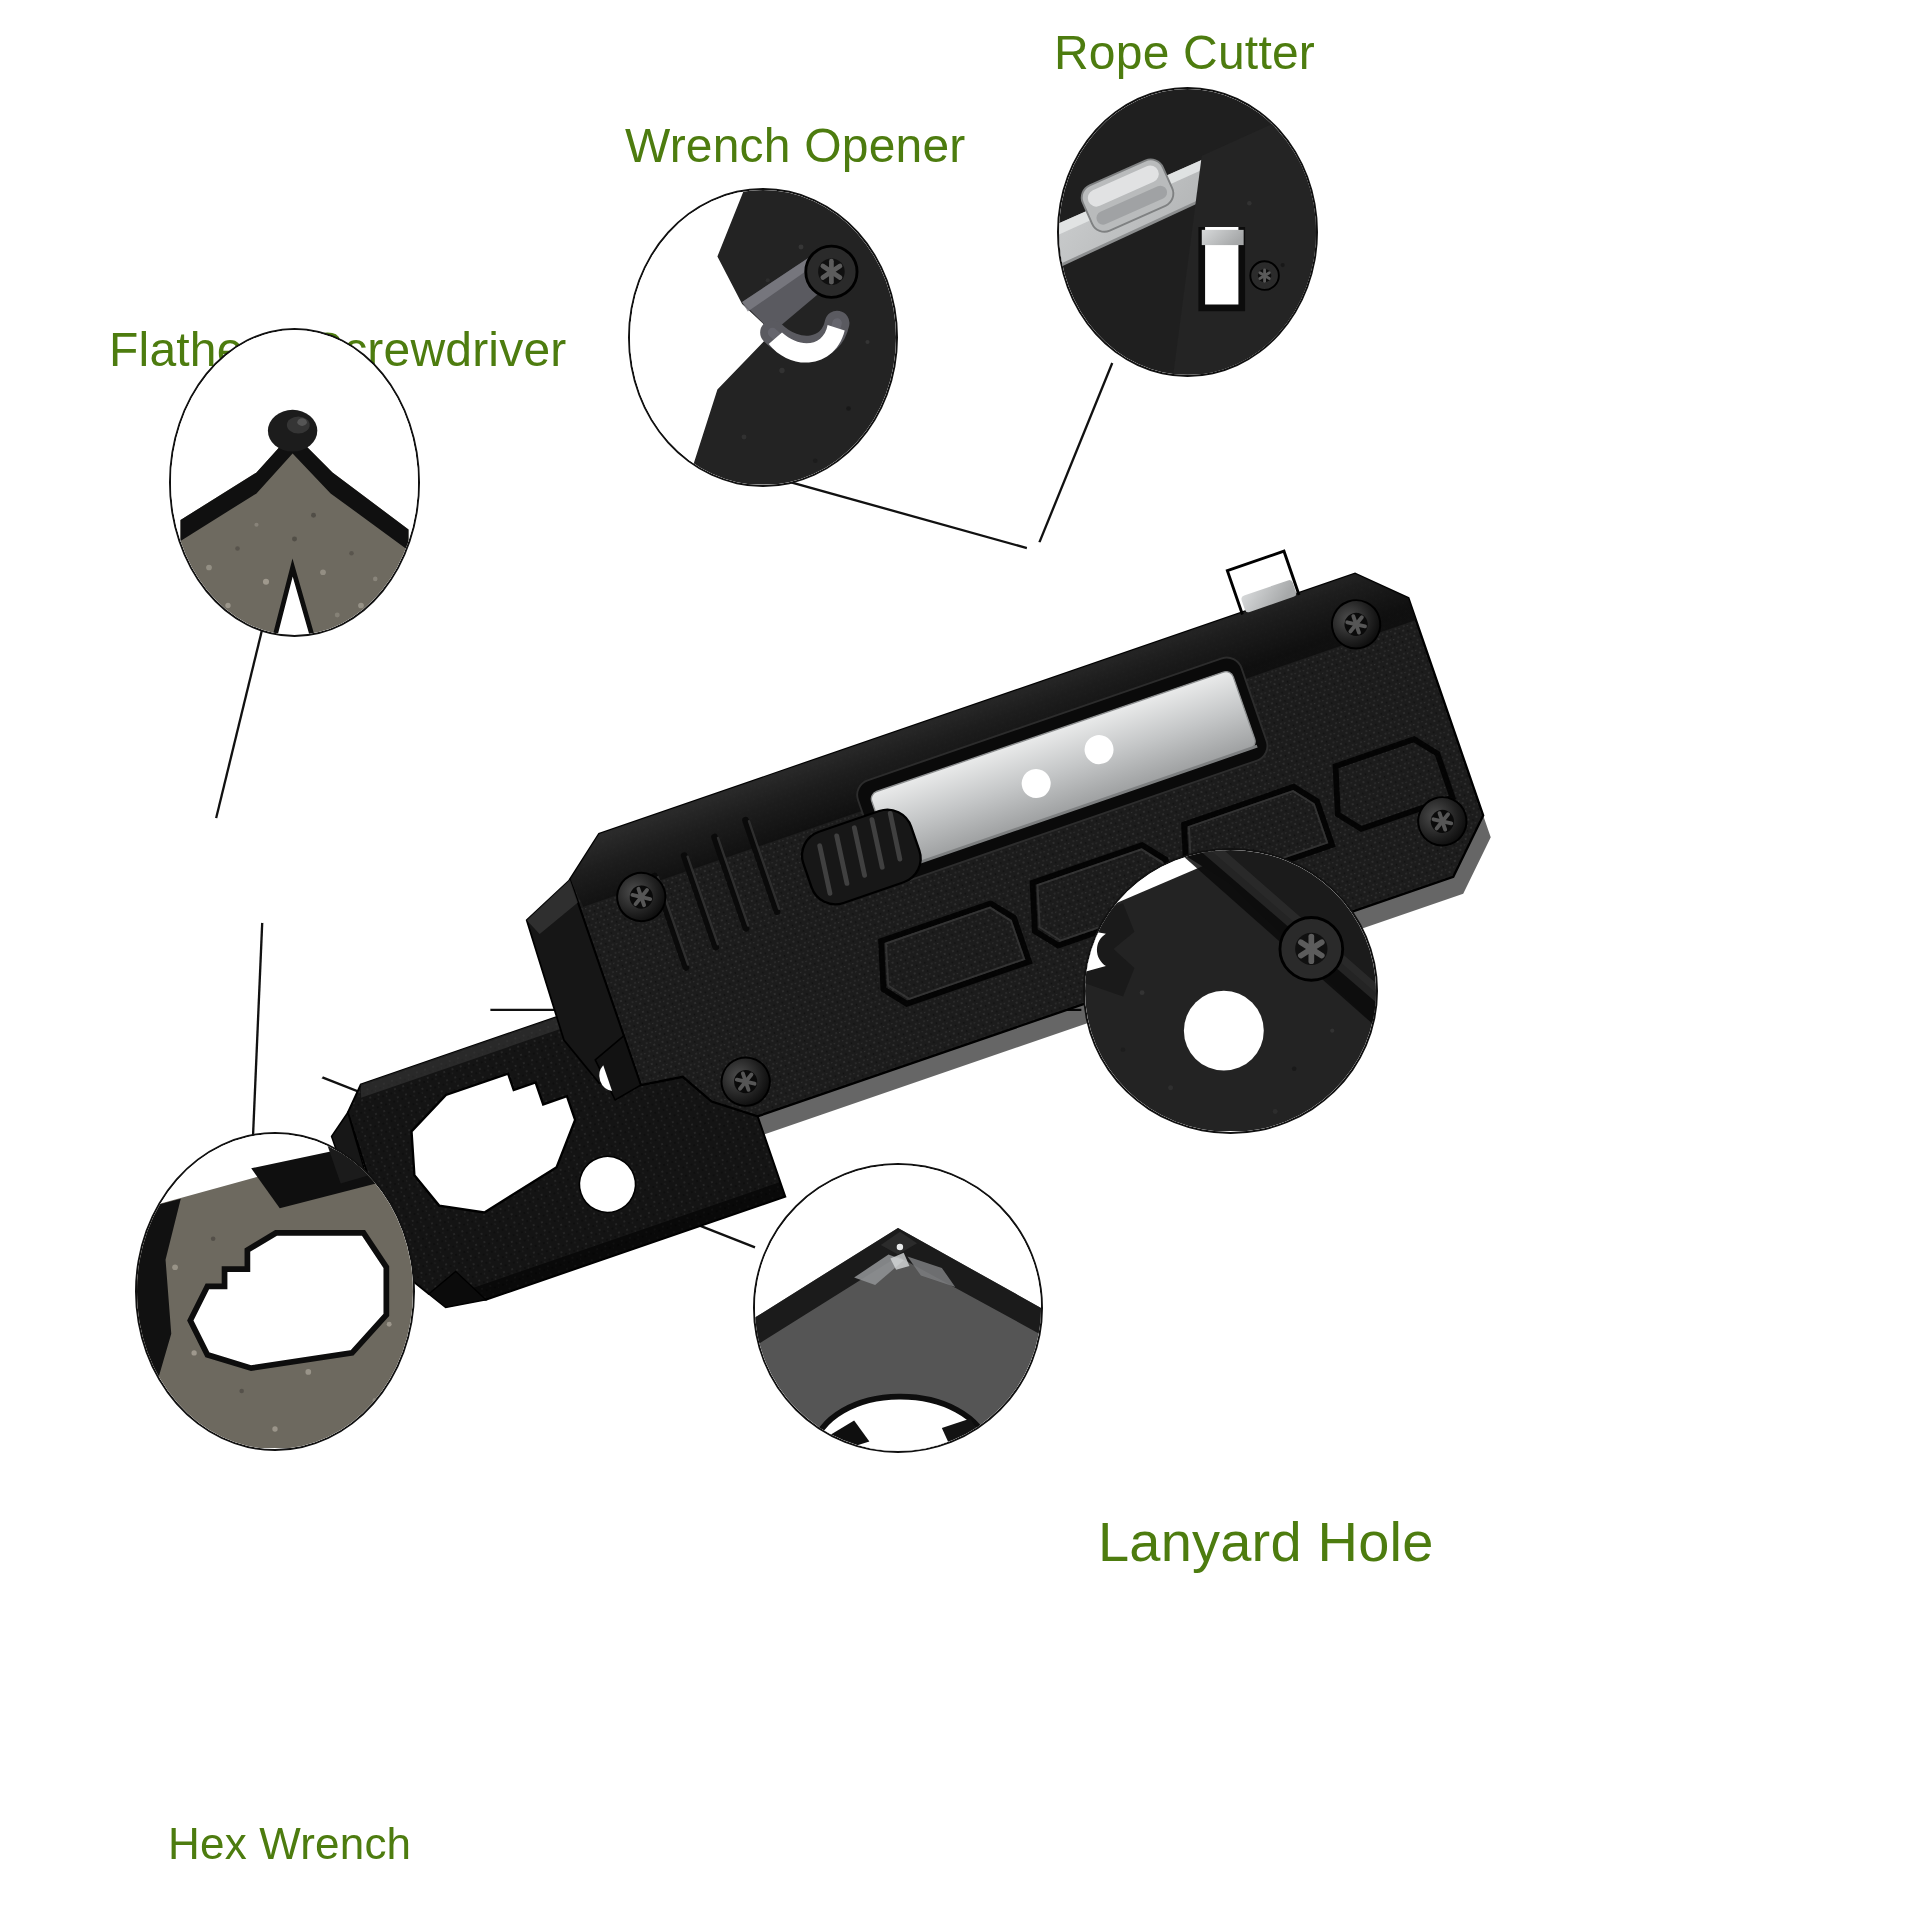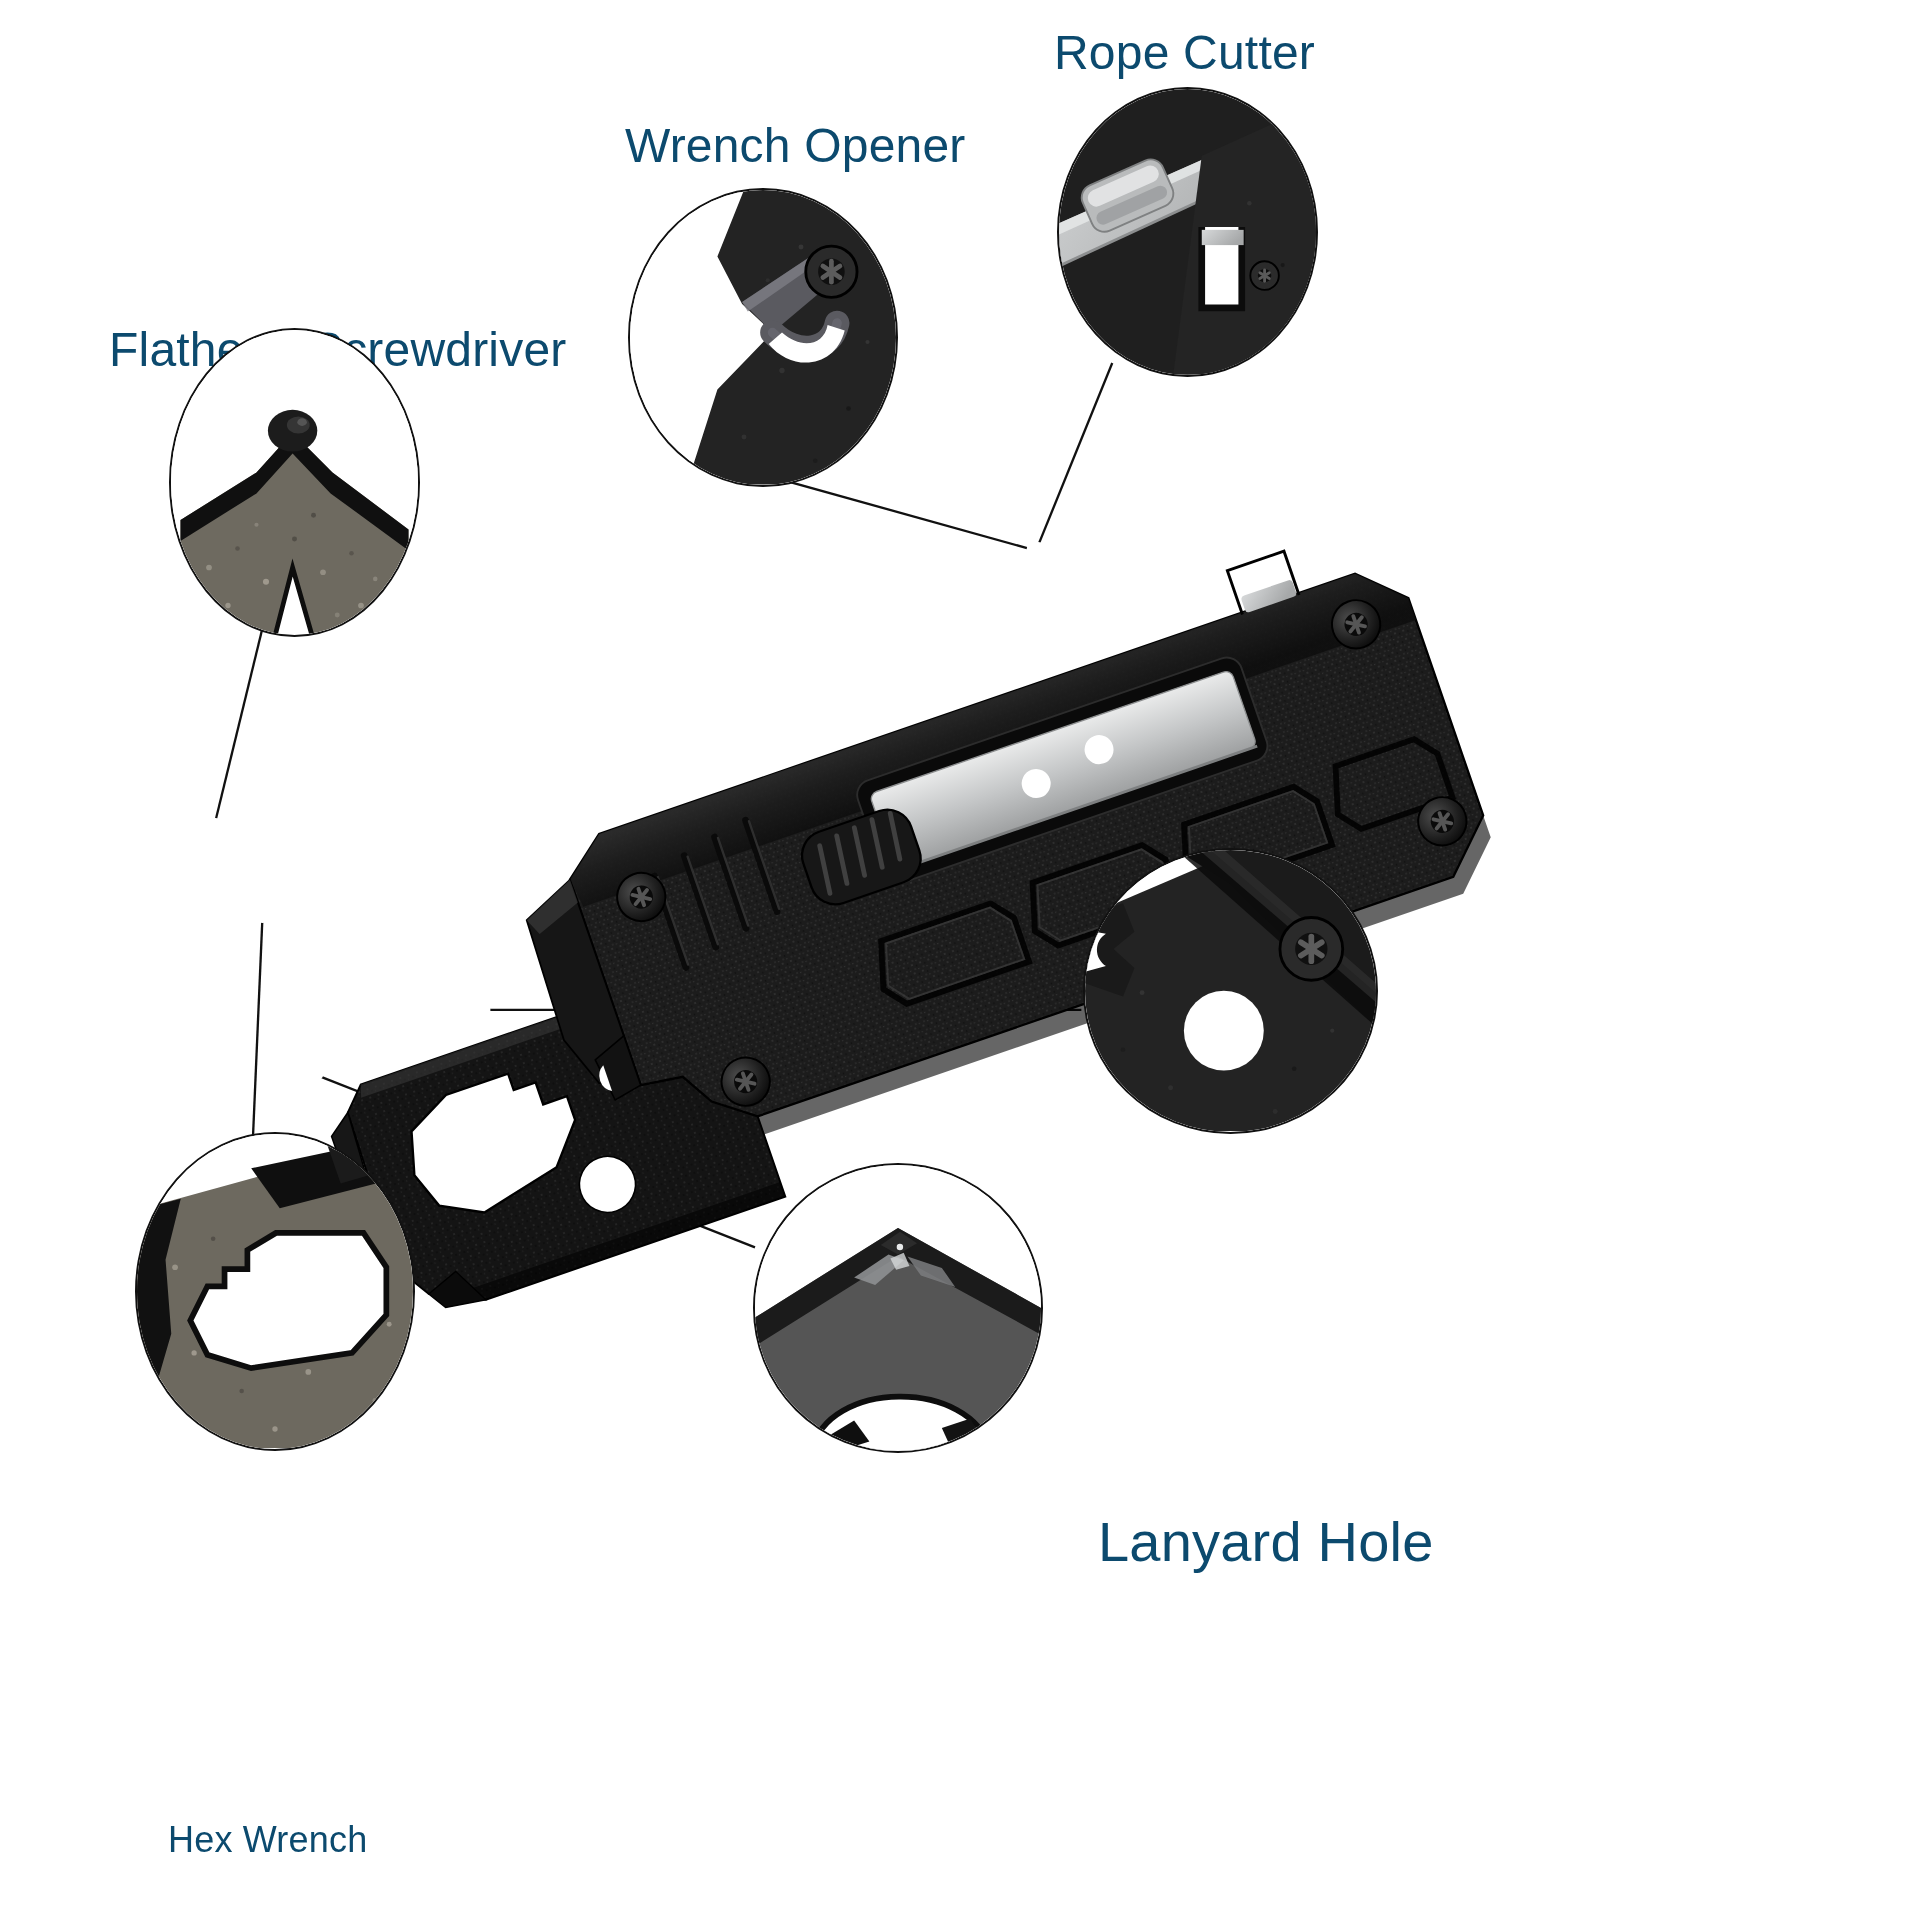--- a/index.html
+++ b/index.html
@@ -2,26 +2,26 @@
 <html><head>
 <meta charset="utf-8">
 <style>
   html,body{margin:0;padding:0;background:#fff;}
   body{width:1931px;height:1931px;position:relative;overflow:hidden;
        font-family:"Liberation Sans","DejaVu Sans",sans-serif;}
 
   #stage{position:absolute;inset:0;width:1931px;height:1931px;background:#ffffff;}
 
   
-  .label{position:absolute;color:#0c4a6e;font-weight:400;white-space:nowrap;
+  .label{position:absolute;color:#4d7c0f;font-weight:400;white-space:nowrap;
          letter-spacing:0.2px;line-height:1;}
   .lab-flathead {left:109px;  top:326px;  font-size:48px;}
   .lab-bottle   {left:625px;  top:122px;  font-size:48px;}
   .lab-rope     {left:1054px; top:29px;   font-size:48px;}
-  .lab-hex      {left:168px;  top:1822px; font-size:36px;}
+  .lab-hex      {left:168px;  top:1822px; font-size:44px;}
   .lab-phillips {left:691px;  top:1717px; font-size:48px;}
   .lab-lanyard  {left:1098px; top:1514px; font-size:56px;}
 
   
   svg.layer{position:absolute;left:0;top:0;width:1931px;height:1931px;
             pointer-events:none;overflow:visible;}
   svg.layer.under{z-index:1;}
   svg.layer.over{z-index:6;}
   .leader{stroke:#111;stroke-width:2.4;fill:none;}
   .enddot{fill:#ffffff;stroke:none;}

